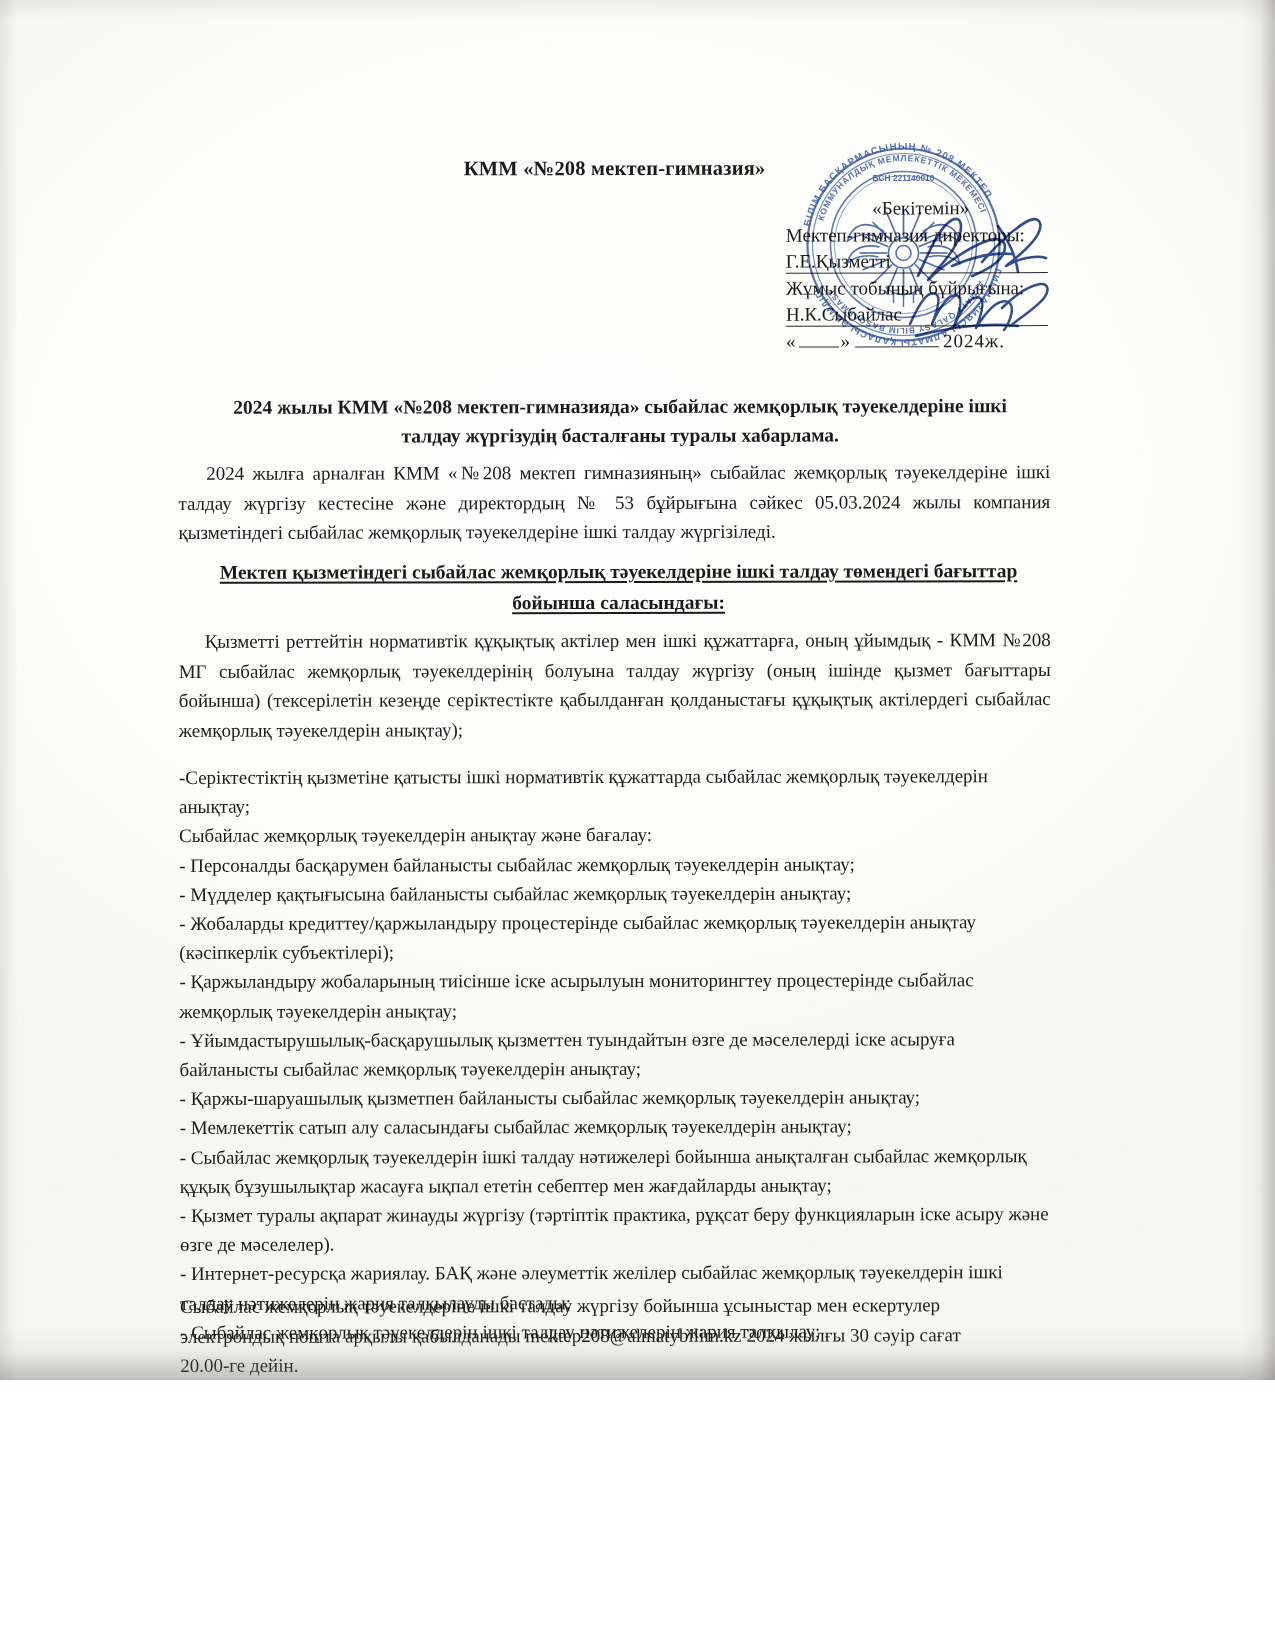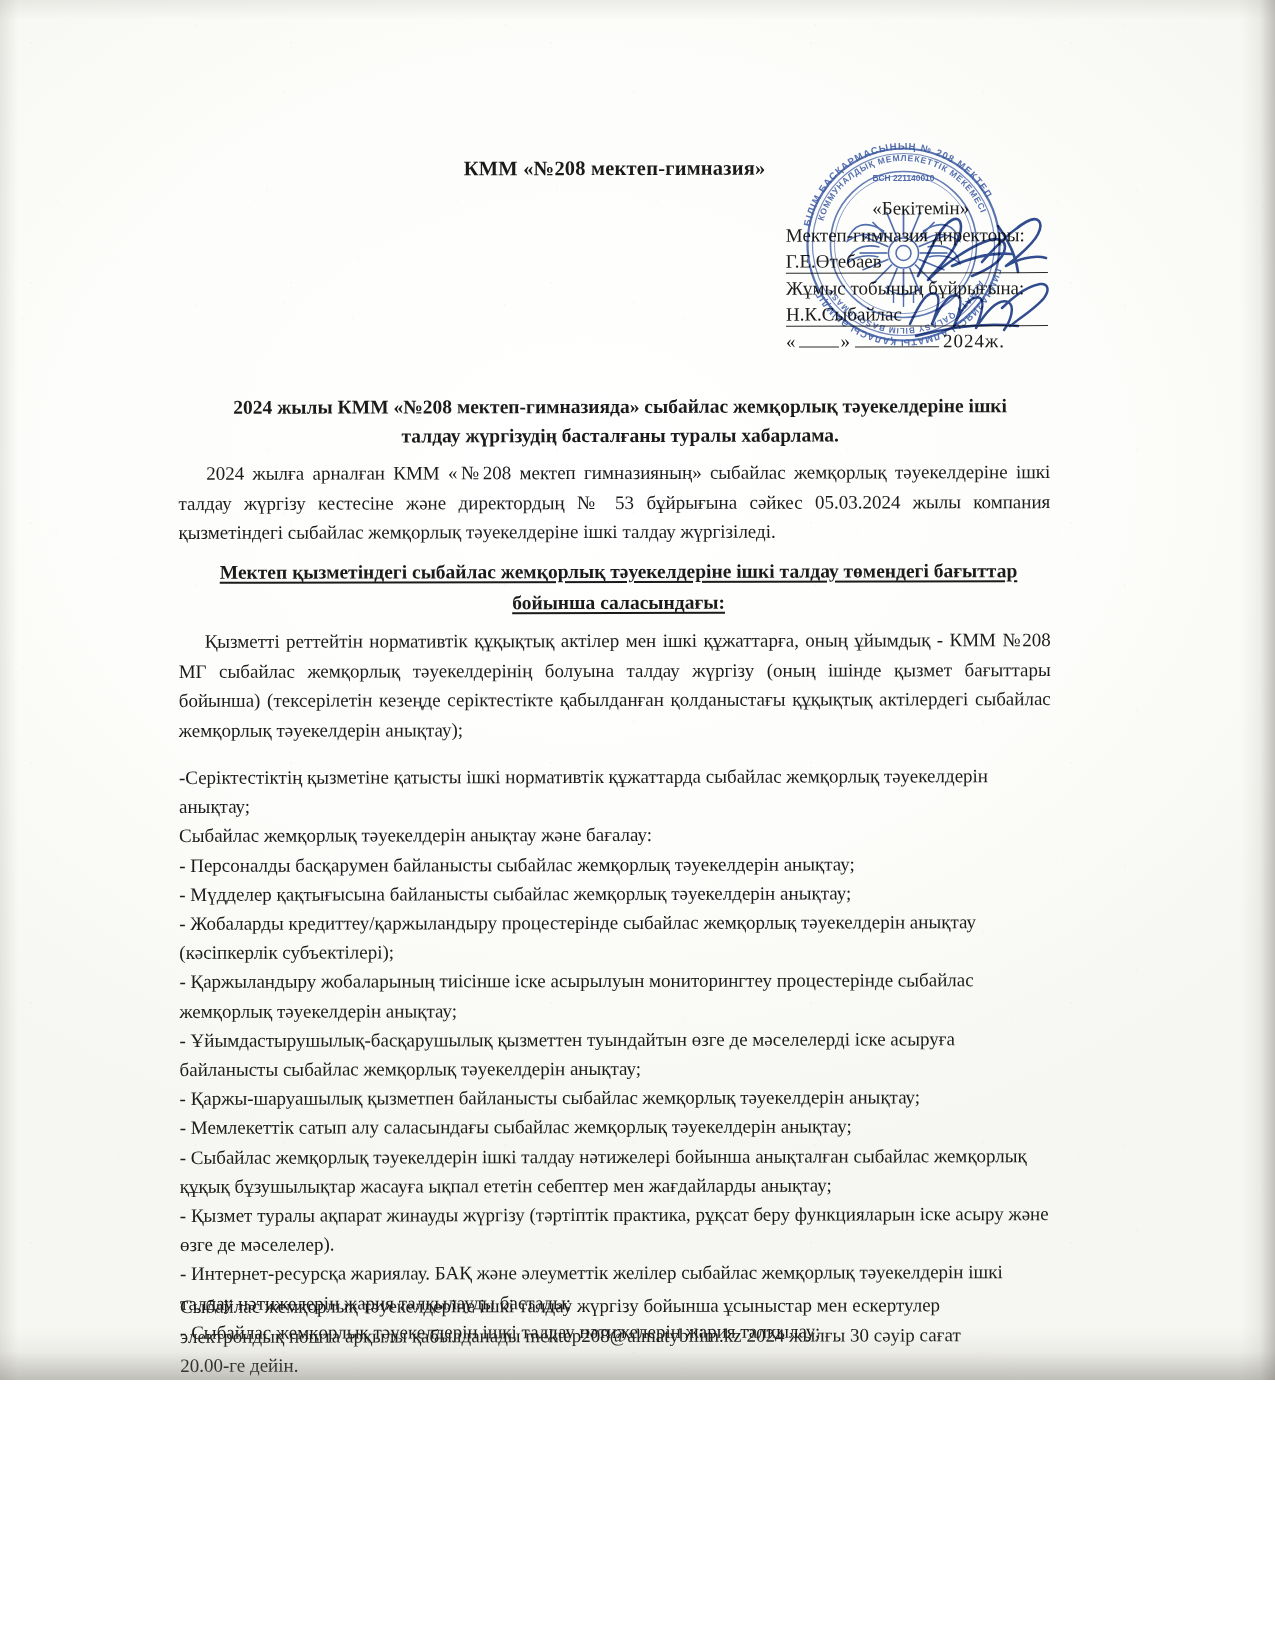--- a/index.html
+++ b/index.html
@@ -195,21 +195,21 @@
 <div class="scan-page">
   <div class="scan-noise"></div>
 
   <div class="content">
 
     <div class="org-title">КММ «№208 мектеп-гимназия»</div>
 
     <div class="approval">
       <div class="ln appr-word">«Бекітемін»</div>
       <div class="ln">Мектеп-гимназия директоры:</div>
-      <div class="ln">Г.Е.Өтебаев</div>
+      <div class="ln">Г.Е.Қызметті</div>
       <span class="sig-rule rule-a"></span>
       <div class="ln">Жұмыс тобының бұйрығына:</div>
       <div class="ln">Н.К.Сыбайлас</div>
       <span class="sig-rule rule-b"></span>
       <div class="date-line">
         <span>«</span><span class="blank"></span><span>»</span><span class="blank2"></span><span>2024ж.</span>
       </div>
     </div>
 
   </div>

